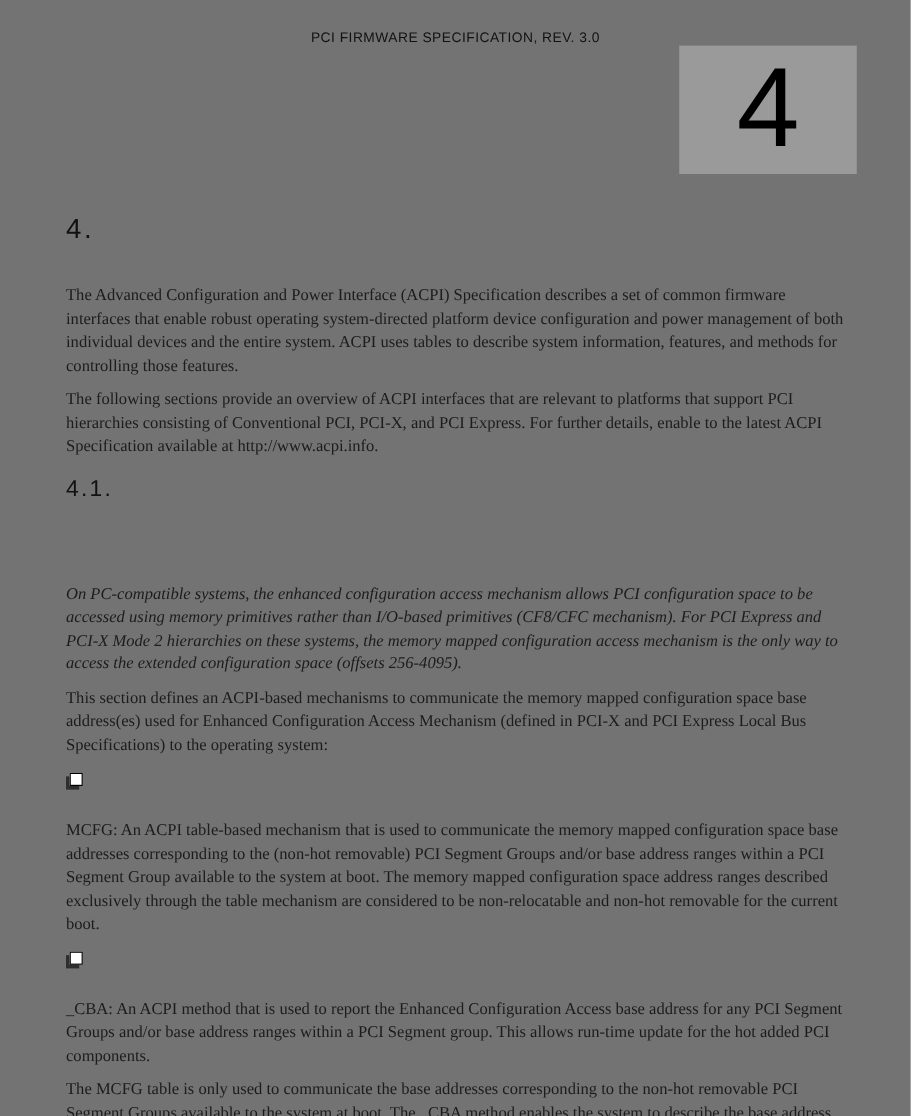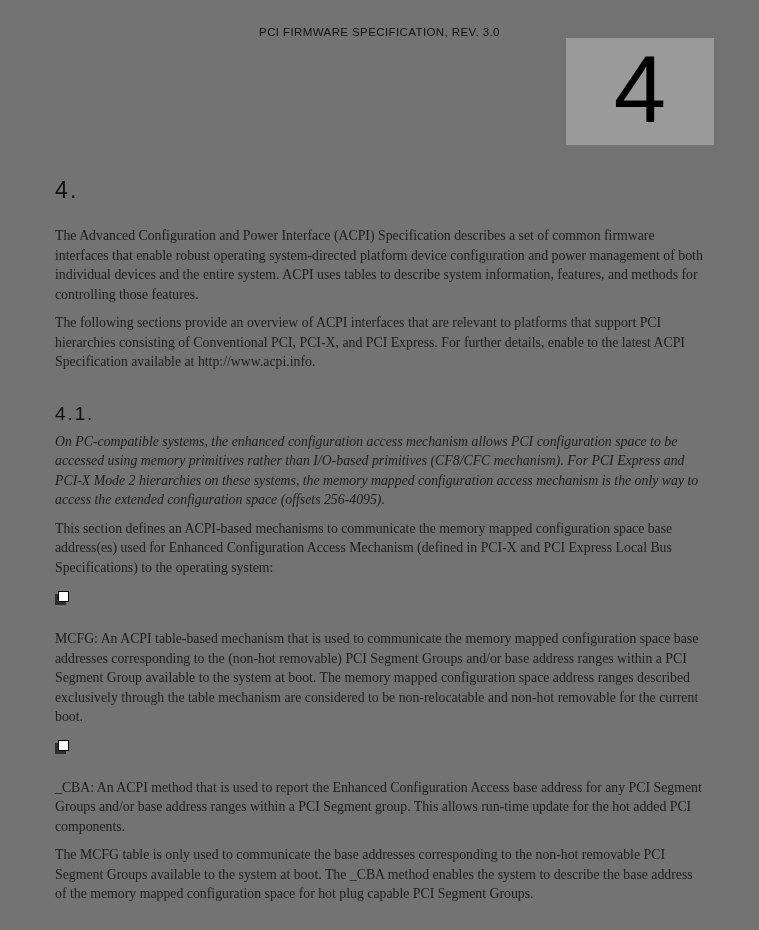--- a/index.html
+++ b/index.html
@@ -21,26 +21,27 @@
     color:#000000; padding-bottom:3px;
   }
   .content { position:absolute; left:55px; top:176px; width:648px; }
   .h1 {
     display:flex; font-family:"Liberation Sans", sans-serif; font-size:23px;
     line-height:28px; letter-spacing:2.2px; color:#111111; font-weight:400;
   }
   .h2 {
     display:flex; font-family:"Liberation Sans", sans-serif; font-size:19px;
     line-height:27px; letter-spacing:1.9px; color:#111111; font-weight:400;
-    margin-top:28px;
+    margin-top:12px;
+    flex-direction:column;
   }
   .h-num { flex:0 0 86px; }
   .h2 .h-text { max-width:558px; }
   .content p { margin:9px 0 0 0; font-size:13.8px; line-height:19.5px; }
-  .content p.first-after-h1 { margin-top:22px; }
+  .content p.first-after-h1 { margin-top:32px; }
   .content p.first-after-h2 { margin-top:5px;font-style:italic; }
   ul.bullets { list-style:none; margin:10px 0 0 0; padding:0; }
   ul.bullets li { display:flex; margin-top:9px; font-size:13.8px; line-height:19.5px;flex-direction:column; }
   .bullet-marker { flex:0 0 38px; padding-top:4px; }
   .bullet-square {
     display:block; width:9px; height:9px; margin-left:3px;
     border:1.6px solid #000000; background:#ffffff;
     box-shadow:-3px 3px 0 #2e2e2e;
   }
   .bullet-text { flex:1 1 auto; }

